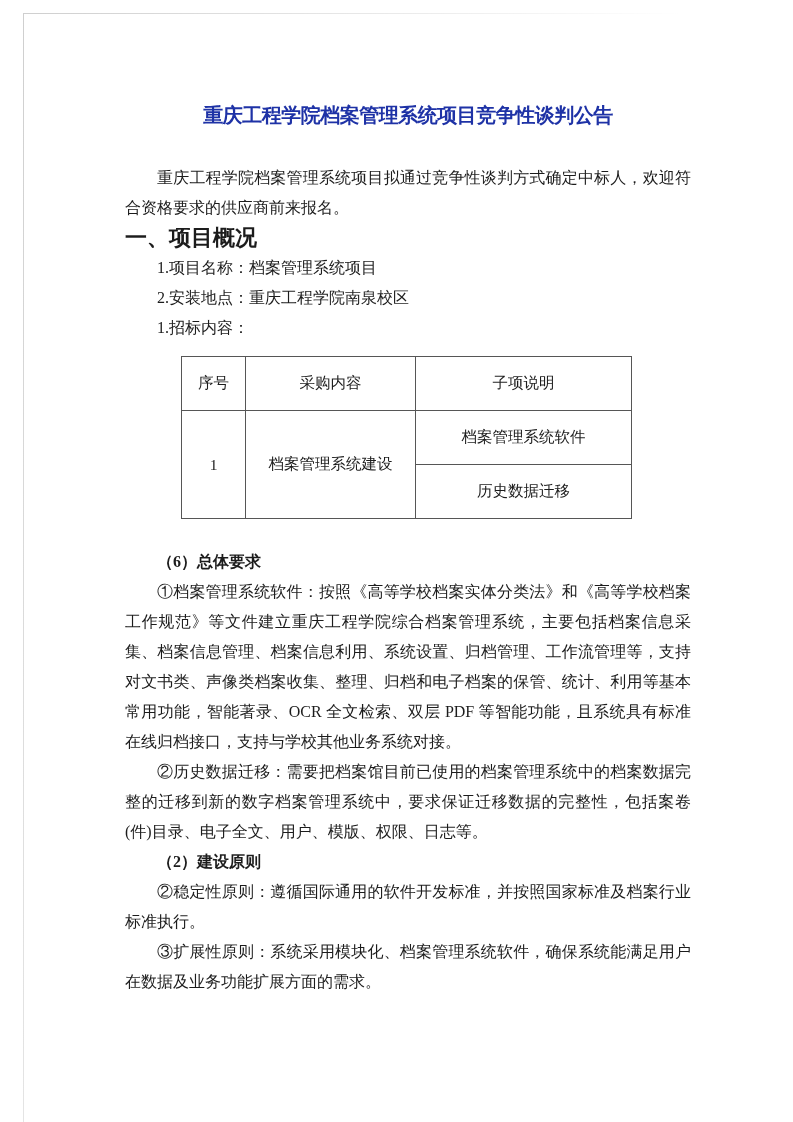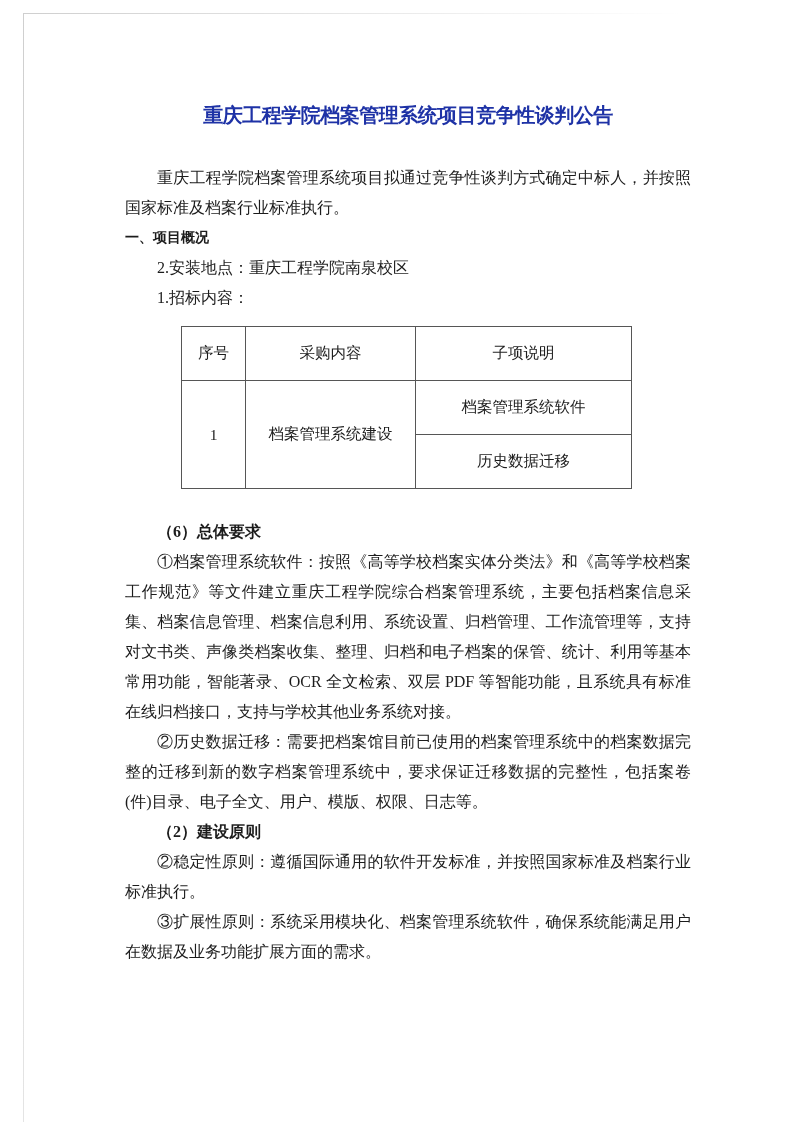--- a/index.html
+++ b/index.html
@@ -44,21 +44,21 @@
   }
   p.body-par {
     font-size: 16px;
     line-height: 30px;
     text-align: justify;
     text-indent: 2em;
   }
   .h-sans {
     font-family: Liberation Serif, serif;
     font-weight: bold;
-    font-size: 14px;
+    font-size: 22px;
     line-height: 30px;
   }
   .list-line {
     font-size: 16px;
     line-height: 30px;
     text-indent: 2em;
   }
   .h-serif {
     font-weight: bold;
     font-size: 16px;
@@ -89,24 +89,25 @@
 <body>
 
 <div class="page">
   <div class="edge-left"></div>
   <div class="edge-top"></div>
 
   <div class="content">
 
     <h1 class="doc-title" style="color: rgb(30, 50, 166);">重庆工程学院档案管理系统项目竞争性谈判公告</h1>
 
-    <p class="body-par">重庆工程学院档案管理系统项目拟通过竞争性谈判方式确定中标人，并按照国家标准及档案行业标准执行。</p>
+    <p class="body-par">重庆工程学院档案管理系统项目拟通过竞争性谈判方式确定中标人，欢迎符合资格要求的供应商前来报名。</p>
 
     <div class="h-sans">一、项目概况</div>
 
+    <div class="list-line">1.项目名称：档案管理系统项目</div>
     <div class="list-line">2.安装地点：重庆工程学院南泉校区</div>
     <div class="list-line">1.招标内容：</div>
 
     <table class="procurement">
       <colgroup>
         <col class="col-seq">
         <col class="col-content">
         <col class="col-sub">
       </colgroup>
       <tbody>

